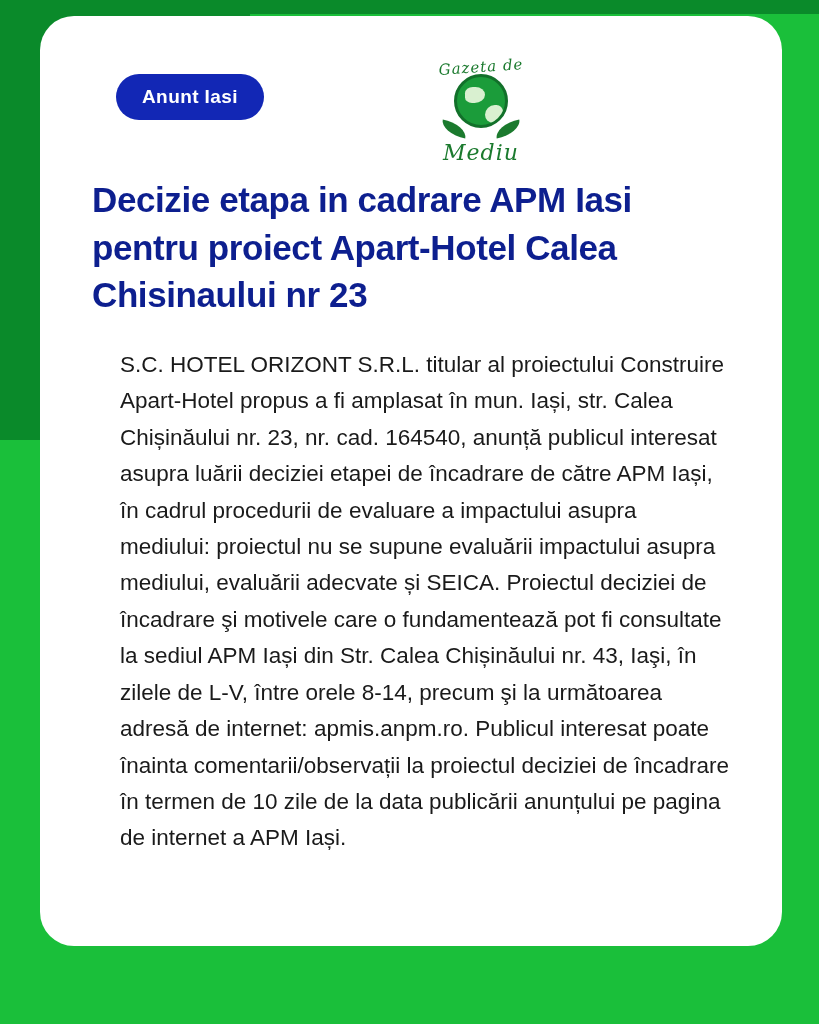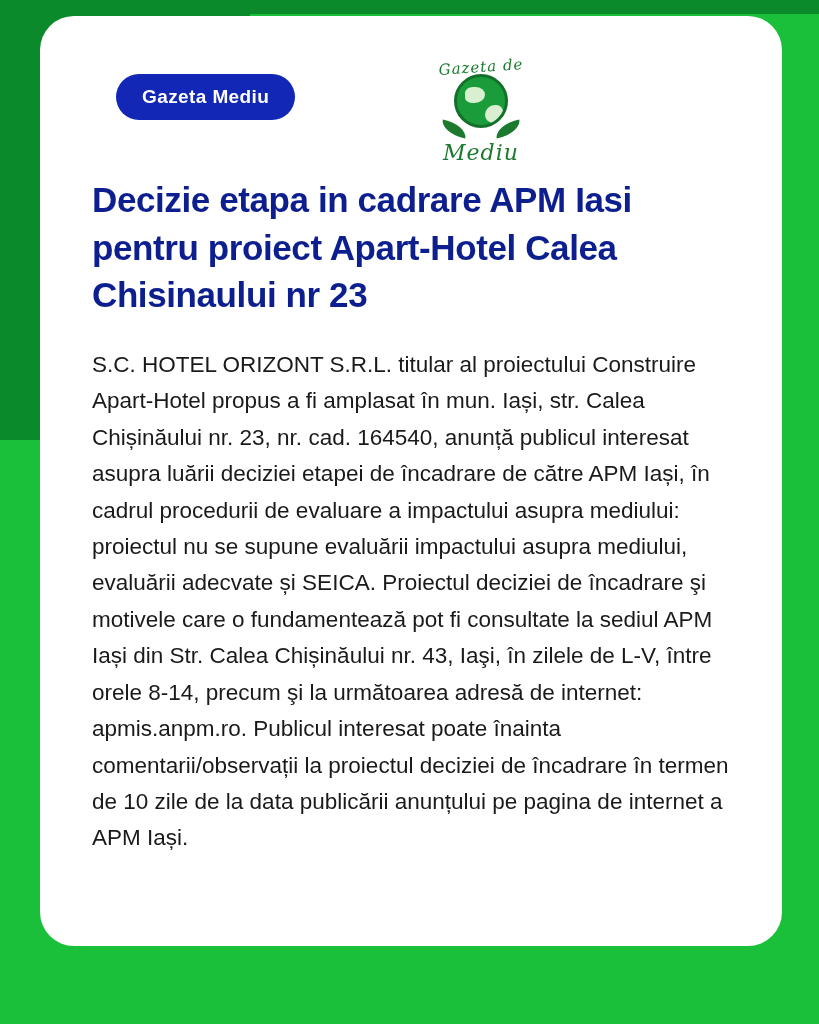--- a/index.html
+++ b/index.html
@@ -138,32 +138,33 @@
     margin: 4px 0 0 0;
     padding: 0 6px;
   }
   .body-text {
     color: #1a1a1a;
     font-size: 22.5px;
     line-height: 1.62;
     margin-top: 28px;
     padding: 0 6px;
     text-align: left;
+    margin-left: 28px;
   }
 </style>
 </head>
 <body>
 
 <div class="bg-dark-top"></div>
 <div class="bg-dark"></div>
 
 <div class="card">
 
   <div class="card-header">
-    <div class="badge">Gazeta Mediu</div>
+    <div class="badge">Anunt Iasi</div>
 
     <div class="logo">
       <span class="arc-top">Gazeta de</span>
       <div class="globe-wrap">
         <div class="leaf"></div>
         <div class="globe"></div>
         <div class="leaf right"></div>
       </div>
       <span class="arc-bottom">Mediu</span>
     </div>

